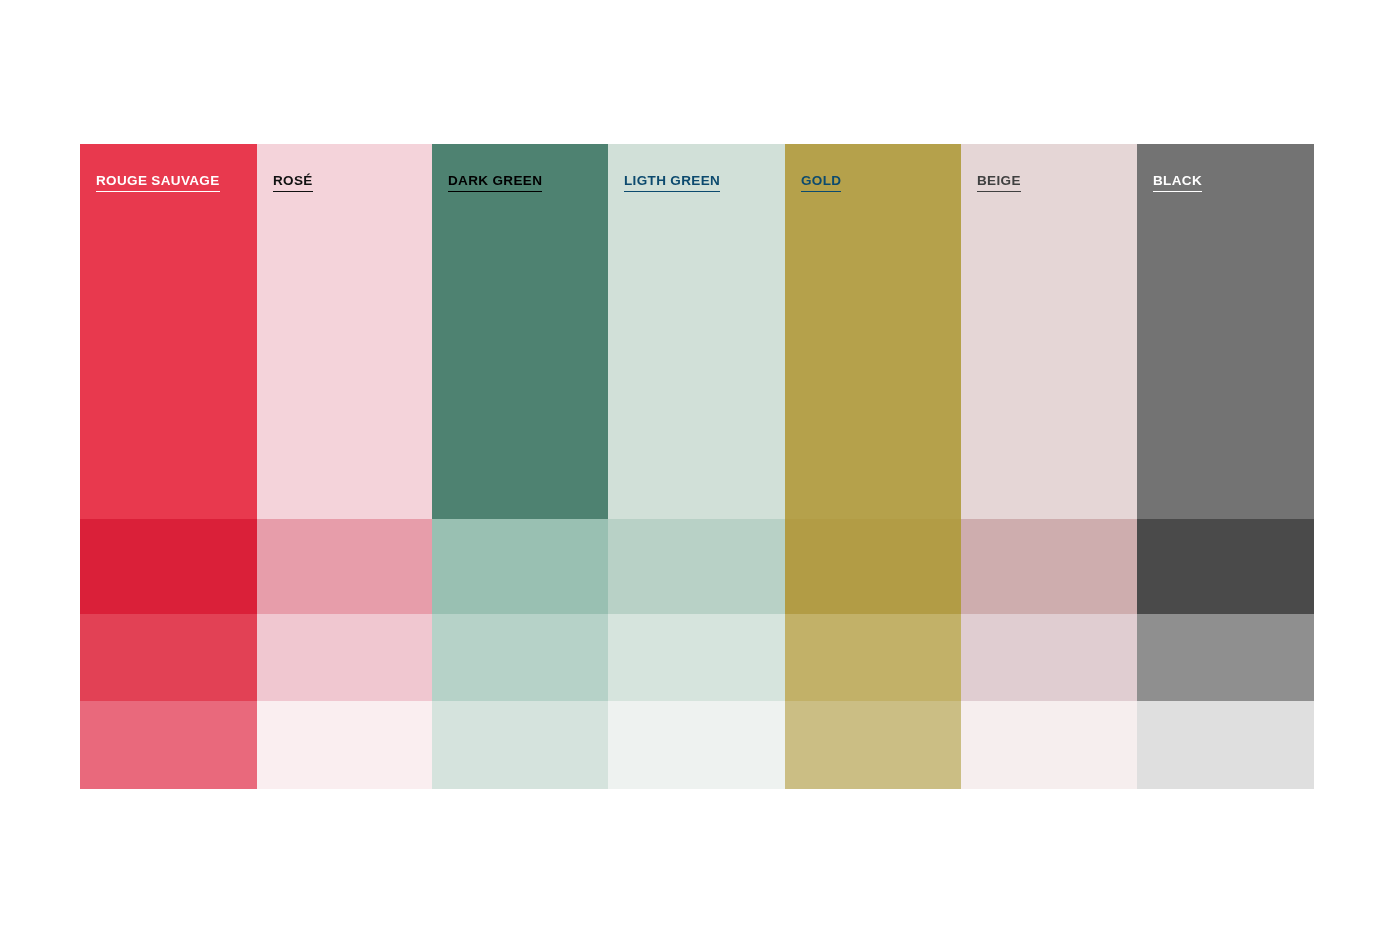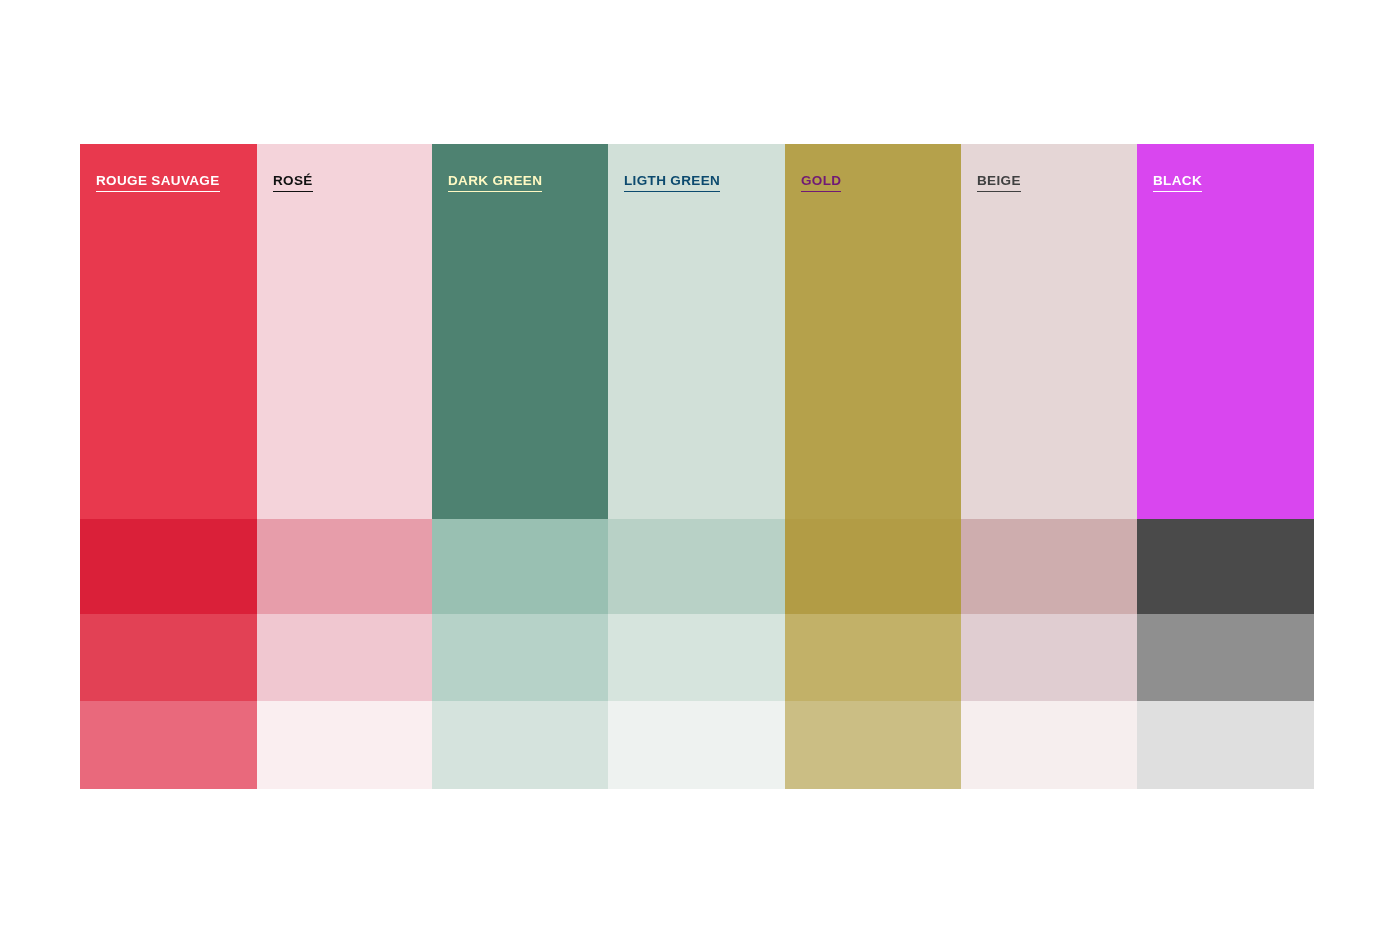--- a/index.html
+++ b/index.html
@@ -72,51 +72,51 @@
     <div class="palette-column" style="width: 175px; text-align: center;">
       <div class="swatch-base" style="background: rgb(244, 211, 218); height: 375px;">
         <span class="swatch-label" style="color: rgb(17, 17, 17);">ROSÉ</span>
       </div>
       <div class="swatch-tint" style="background: rgb(231, 157, 170); height: 95px;"></div>
       <div class="swatch-tint" style="background: rgb(240, 199, 208); height: 87px;"></div>
       <div class="swatch-tint" style="background: rgb(250, 238, 240); height: 88px;"></div>
     </div>
     <div class="palette-column" style="width: 176px;">
       <div class="swatch-base" style="background: rgb(78, 130, 113); height: 375px;">
-        <span class="swatch-label" style="color: #fef9c3;">DARK GREEN</span>
+        <span class="swatch-label" style="color: #000000;">DARK GREEN</span>
       </div>
       <div class="swatch-tint" style="background: rgb(153, 192, 178); height: 95px;"></div>
       <div class="swatch-tint" style="background: rgb(182, 210, 200); height: 87px;"></div>
       <div class="swatch-tint" style="background: rgb(213, 227, 221); height: 88px;"></div>
     </div>
     <div class="palette-column" style="width: 177px;">
       <div class="swatch-base" style="background: rgb(209, 224, 216); height: 375px;">
         <span class="swatch-label" style="color: #0c4a6e;">LIGTH GREEN</span>
       </div>
       <div class="swatch-tint" style="background: rgb(184, 209, 198); height: 95px;"></div>
       <div class="swatch-tint" style="background: rgb(214, 228, 221); height: 87px;"></div>
       <div class="swatch-tint" style="background: rgb(238, 242, 240); height: 88px;"></div>
     </div>
     <div class="palette-column" style="width: 176px;">
       <div class="swatch-base" style="background: rgb(181, 161, 75); height: 375px;">
-        <span class="swatch-label" style="color: #701a75;">GOLD</span>
+        <span class="swatch-label" style="color: #0c4a6e;">GOLD</span>
       </div>
       <div class="swatch-tint" style="background: rgb(178, 156, 69); height: 95px;"></div>
       <div class="swatch-tint" style="background: rgb(194, 177, 104); height: 87px;"></div>
       <div class="swatch-tint" style="background: rgb(203, 190, 132); height: 88px;"></div>
     </div>
     <div class="palette-column" style="width: 176px;">
       <div class="swatch-base" style="background: rgb(229, 214, 214); height: 375px;">
         <span class="swatch-label" style="color: #404040;">BEIGE</span>
       </div>
       <div class="swatch-tint" style="background: rgb(206, 173, 174); height: 95px;"></div>
       <div class="swatch-tint" style="background: rgb(224, 205, 209); height: 87px;"></div>
       <div class="swatch-tint" style="background: rgb(246, 238, 238); height: 88px;"></div>
     </div>
     <div class="palette-column" style="width: 177px;">
-      <div class="swatch-base" style="background: #d946ef; height: 375px;">
+      <div class="swatch-base" style="background: #737373; height: 375px;">
         <span class="swatch-label" style="color: rgb(255, 255, 255);">BLACK</span>
       </div>
       <div class="swatch-tint" style="background: rgb(74, 74, 74); height: 95px;"></div>
       <div class="swatch-tint" style="background: rgb(143, 143, 143); height: 87px;"></div>
       <div class="swatch-tint" style="background: rgb(223, 223, 223); height: 88px;"></div>
     </div>
   </div>
 
 </body></html>

